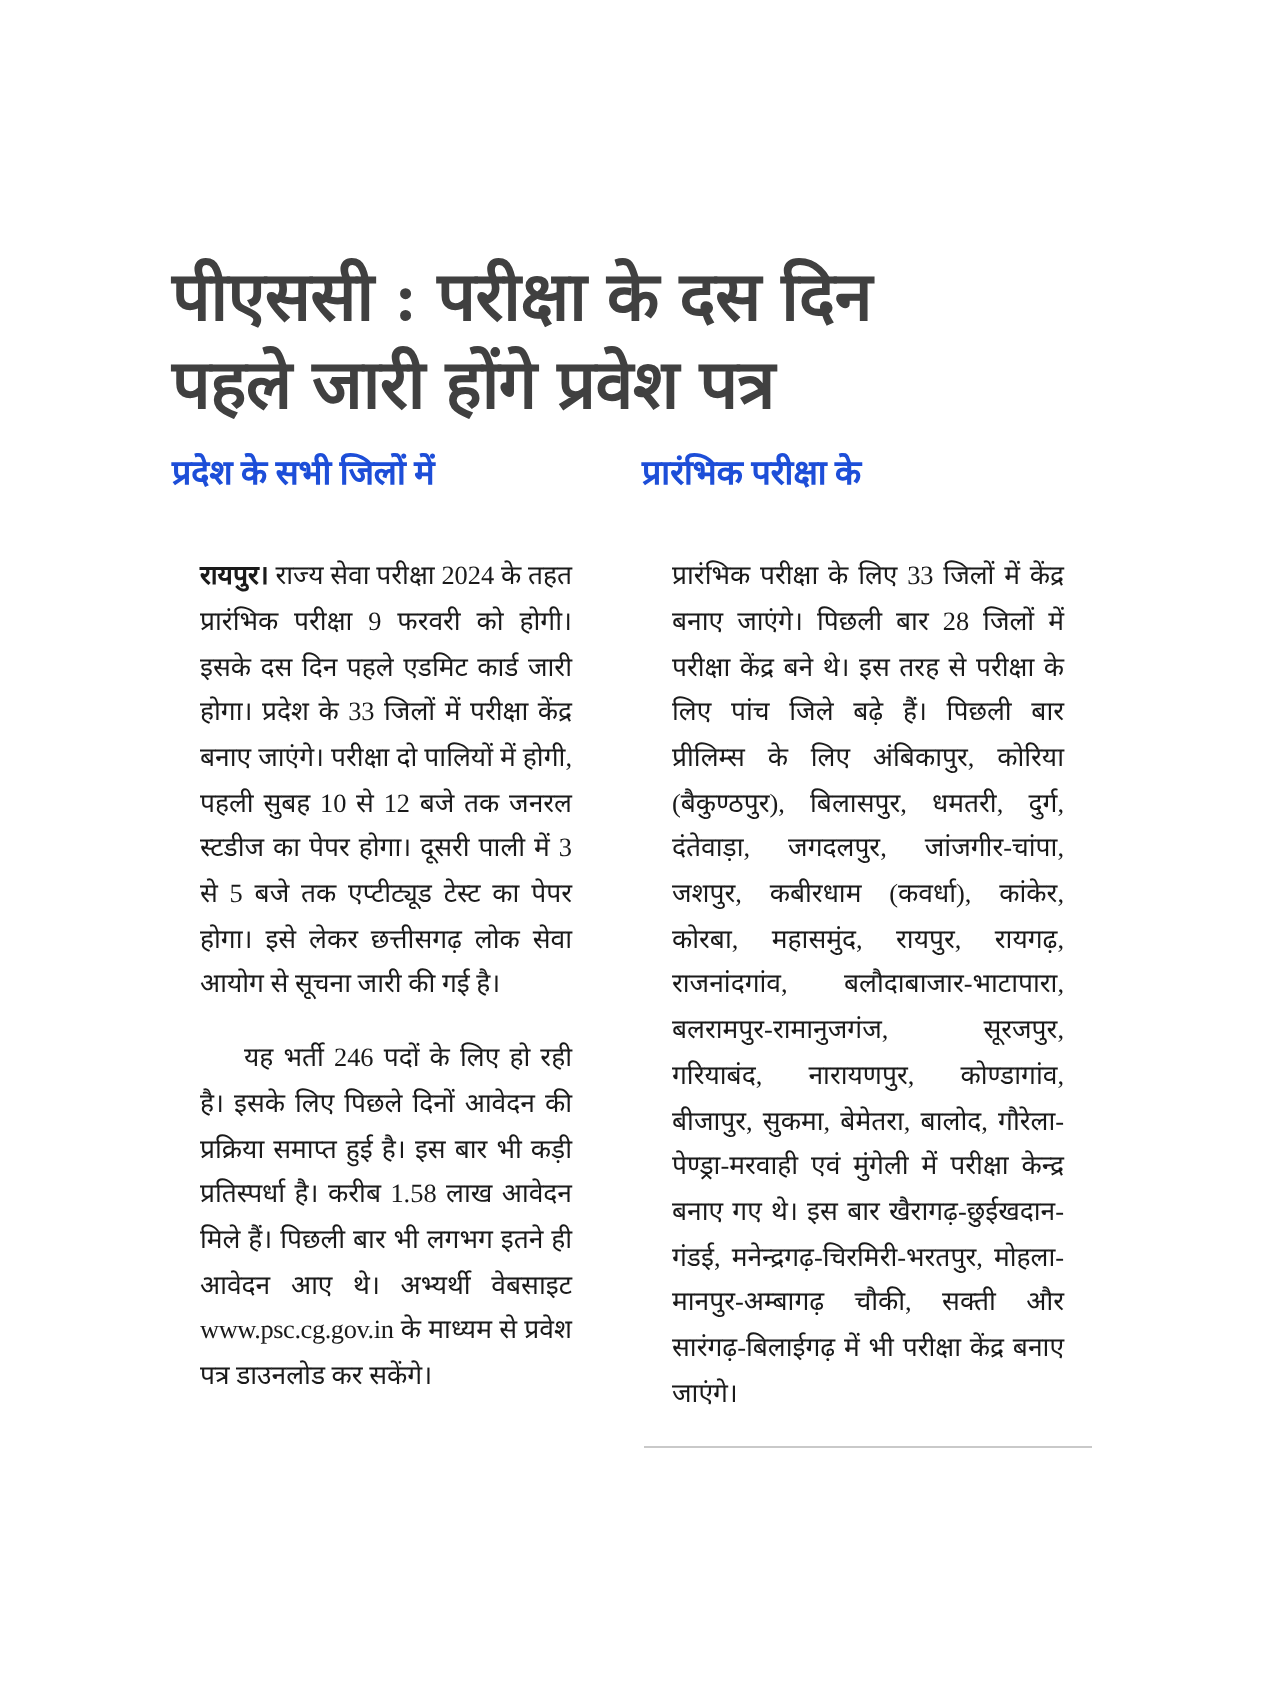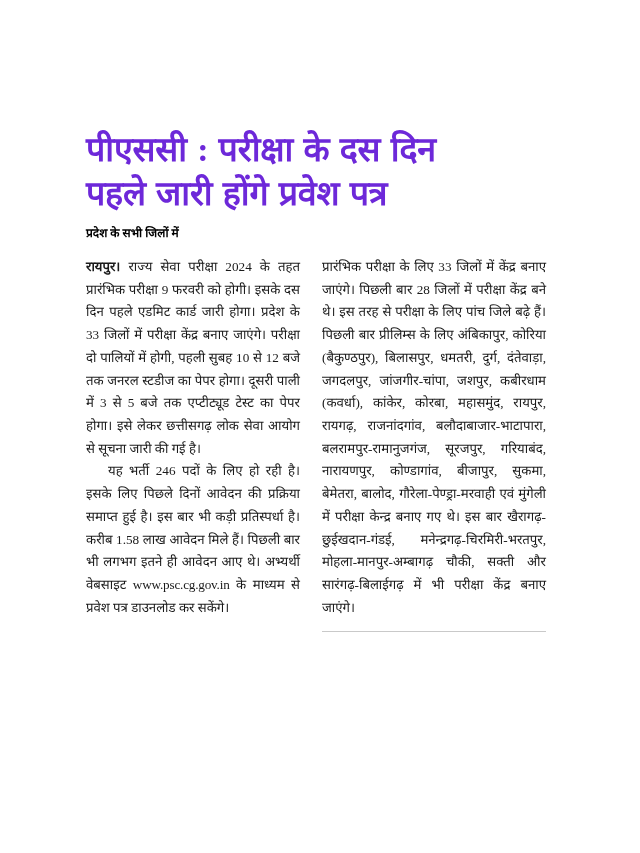--- a/index.html
+++ b/index.html
@@ -30,40 +30,40 @@
     width: 462px;
   }
 
   
   .headline {
     font-family: "Liberation Serif", "DejaVu Serif", serif;
     font-weight: 700;
     font-size: 34px;
     line-height: 1.28;
     letter-spacing: -0.2px;
-    color: #6d28d9;
+    color: #404040;
     margin: 0 0 10px 0;
     word-spacing: 2px;
   }
   .headline .hl-line {
     display: block;
     white-space: nowrap;
   }
 
   
   .deck-row {
     display: flex;
     gap: 20px;
     margin: 4px 0 14px 0;
   }
   .deck {
     font-weight: 700;
-    font-size: 12px;
+    font-size: 17px;
     line-height: 1.42;
-    color: #000000;
+    color: #1d4ed8;
   }
   .deck-left { width: 215px; flex: 0 0 215px; }
   .deck-right { width: 223px; flex: 0 0 223px; }
   .deck .deck-line { display: block; }
 
   
   .columns {
     display: flex;
     gap: 22px;
     align-items: flex-start;
@@ -72,21 +72,21 @@
     font-size: 13.2px;
     line-height: 1.72;
     text-align: justify;
     text-justify: inter-word;
     color: #1a1a1a;
   }
   .col-left  { width: 214px; flex: 0 0 214px; }
   .col-right { width: 224px; flex: 0 0 224px; }
 
   .col p {
-    margin: 0;
+    margin: 14px;
   }
   .col p + p {
     text-indent: 22px;
   }
   .dateline {
     font-weight: 700;
   }
   .url {
     font-family: Liberation Serif, serif;
     letter-spacing: -0.2px;
@@ -108,20 +108,21 @@
     <h1 class="headline">
       <span class="hl-line">पीएससी : परीक्षा के दस दिन</span>
       <span class="hl-line">पहले जारी होंगे प्रवेश पत्र</span>
     </h1>
 
     <div class="deck-row">
       <div class="deck deck-left">
         <span class="deck-line">प्रदेश के सभी जिलों में</span>
       </div>
       <div class="deck deck-right">
+        <span class="deck-line">प्रारंभिक परीक्षा के</span>
       </div>
     </div>
 
     <div class="columns">
 
       <div class="col col-left">
         <p><span class="dateline">रायपुर।</span><span> राज्य सेवा परीक्षा 2024 के तहत प्रारंभिक परीक्षा 9 फरवरी को होगी। इसके दस दिन पहले एडमिट कार्ड जारी होगा। प्रदेश के 33 जिलों में परीक्षा केंद्र बनाए जाएंगे। परीक्षा दो पालियों में होगी, पहली सुबह 10 से 12 बजे तक जनरल स्टडीज का पेपर होगा। दूसरी पाली में 3 से 5 बजे तक एप्टीट्यूड टेस्ट का पेपर होगा। इसे लेकर छत्तीसगढ़ लोक सेवा आयोग से सूचना जारी की गई है।</span></p>
         <p><span>यह भर्ती 246 पदों के लिए हो रही है। इसके लिए पिछले दिनों आवेदन की प्रक्रिया समाप्त हुई है। इस बार भी कड़ी प्रतिस्पर्धा है। करीब 1.58 लाख आवेदन मिले हैं। पिछली बार भी लगभग इतने ही आवेदन आए थे। अभ्यर्थी वेबसाइट </span><span class="url">www.psc.cg.gov.in</span><span> के माध्यम से प्रवेश पत्र डाउनलोड कर सकेंगे।</span></p>
       </div>
 

